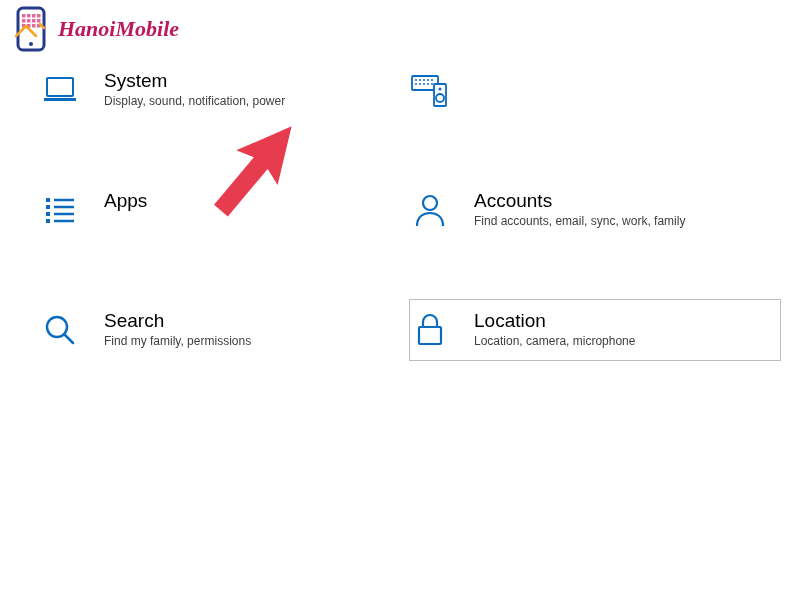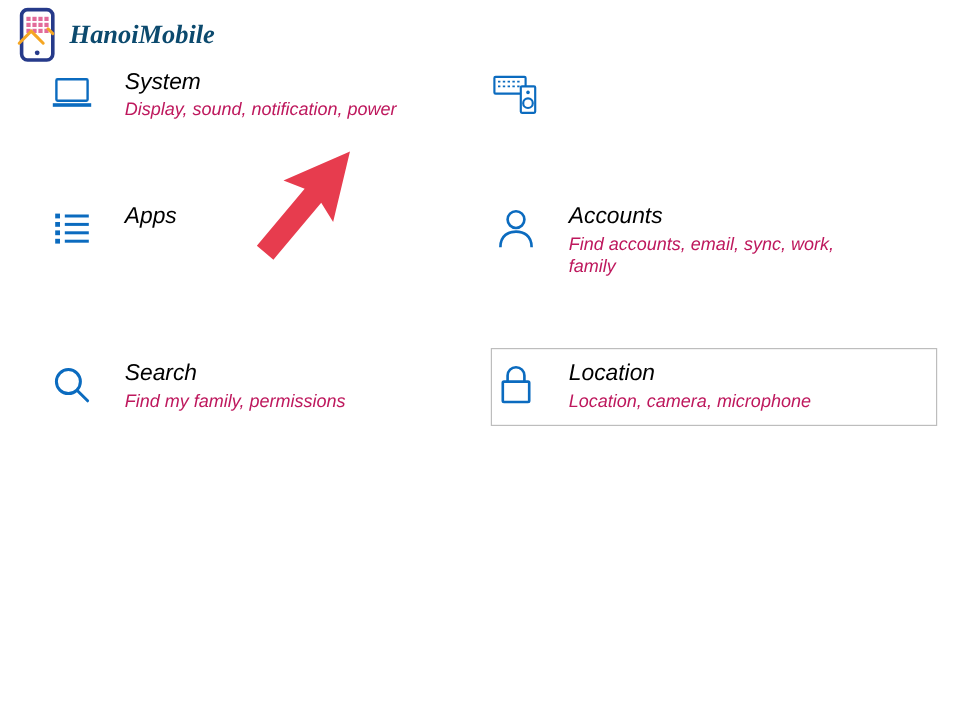--- a/index.html
+++ b/index.html
@@ -22,32 +22,31 @@
     z-index: 10;
   }
   .watermark-icon {
     width: 42px;
     height: 46px;
   }
   .watermark-text {
     font-family: "Comic Sans MS", cursive;
     font-size: 22px;
     font-weight: bold;
-    color: #0c4a6e;
+    color: #be185d;
     font-style: italic;
   }
   .settings-grid {
     position: absolute;
-    top: 48px;
+    top: 60px;
     left: 40px;
     right: 0;
     display: grid;
     grid-template-columns: 370px 370px;
-    row-gap: 48px;
-    font-style: italic;
+    row-gap: 60px;
   }
   .tile {
     display: flex;
     align-items: flex-start;
     gap: 24px;
     padding: 10px 10px 10px 0;
     cursor: pointer;
   }
   .tile.hovered {
     border: 1px solid #bdbdbd;
@@ -66,22 +65,22 @@
     flex-direction: column;
     gap: 2px;
     max-width: 230px;
   }
   .tile-title {
     font-size: 19px;
     color: #000;
     font-weight: 400;
   }
   .tile-desc {
-    font-size: 15px;
-    color: #be185d;
+    font-size: 12px;
+    color: #404040;
     line-height: 1.3;
   }
   .arrow {
     position: absolute;
     top: 95px;
     left: 180px;
     z-index: 5;
     pointer-events: none;
   }
 </style>

